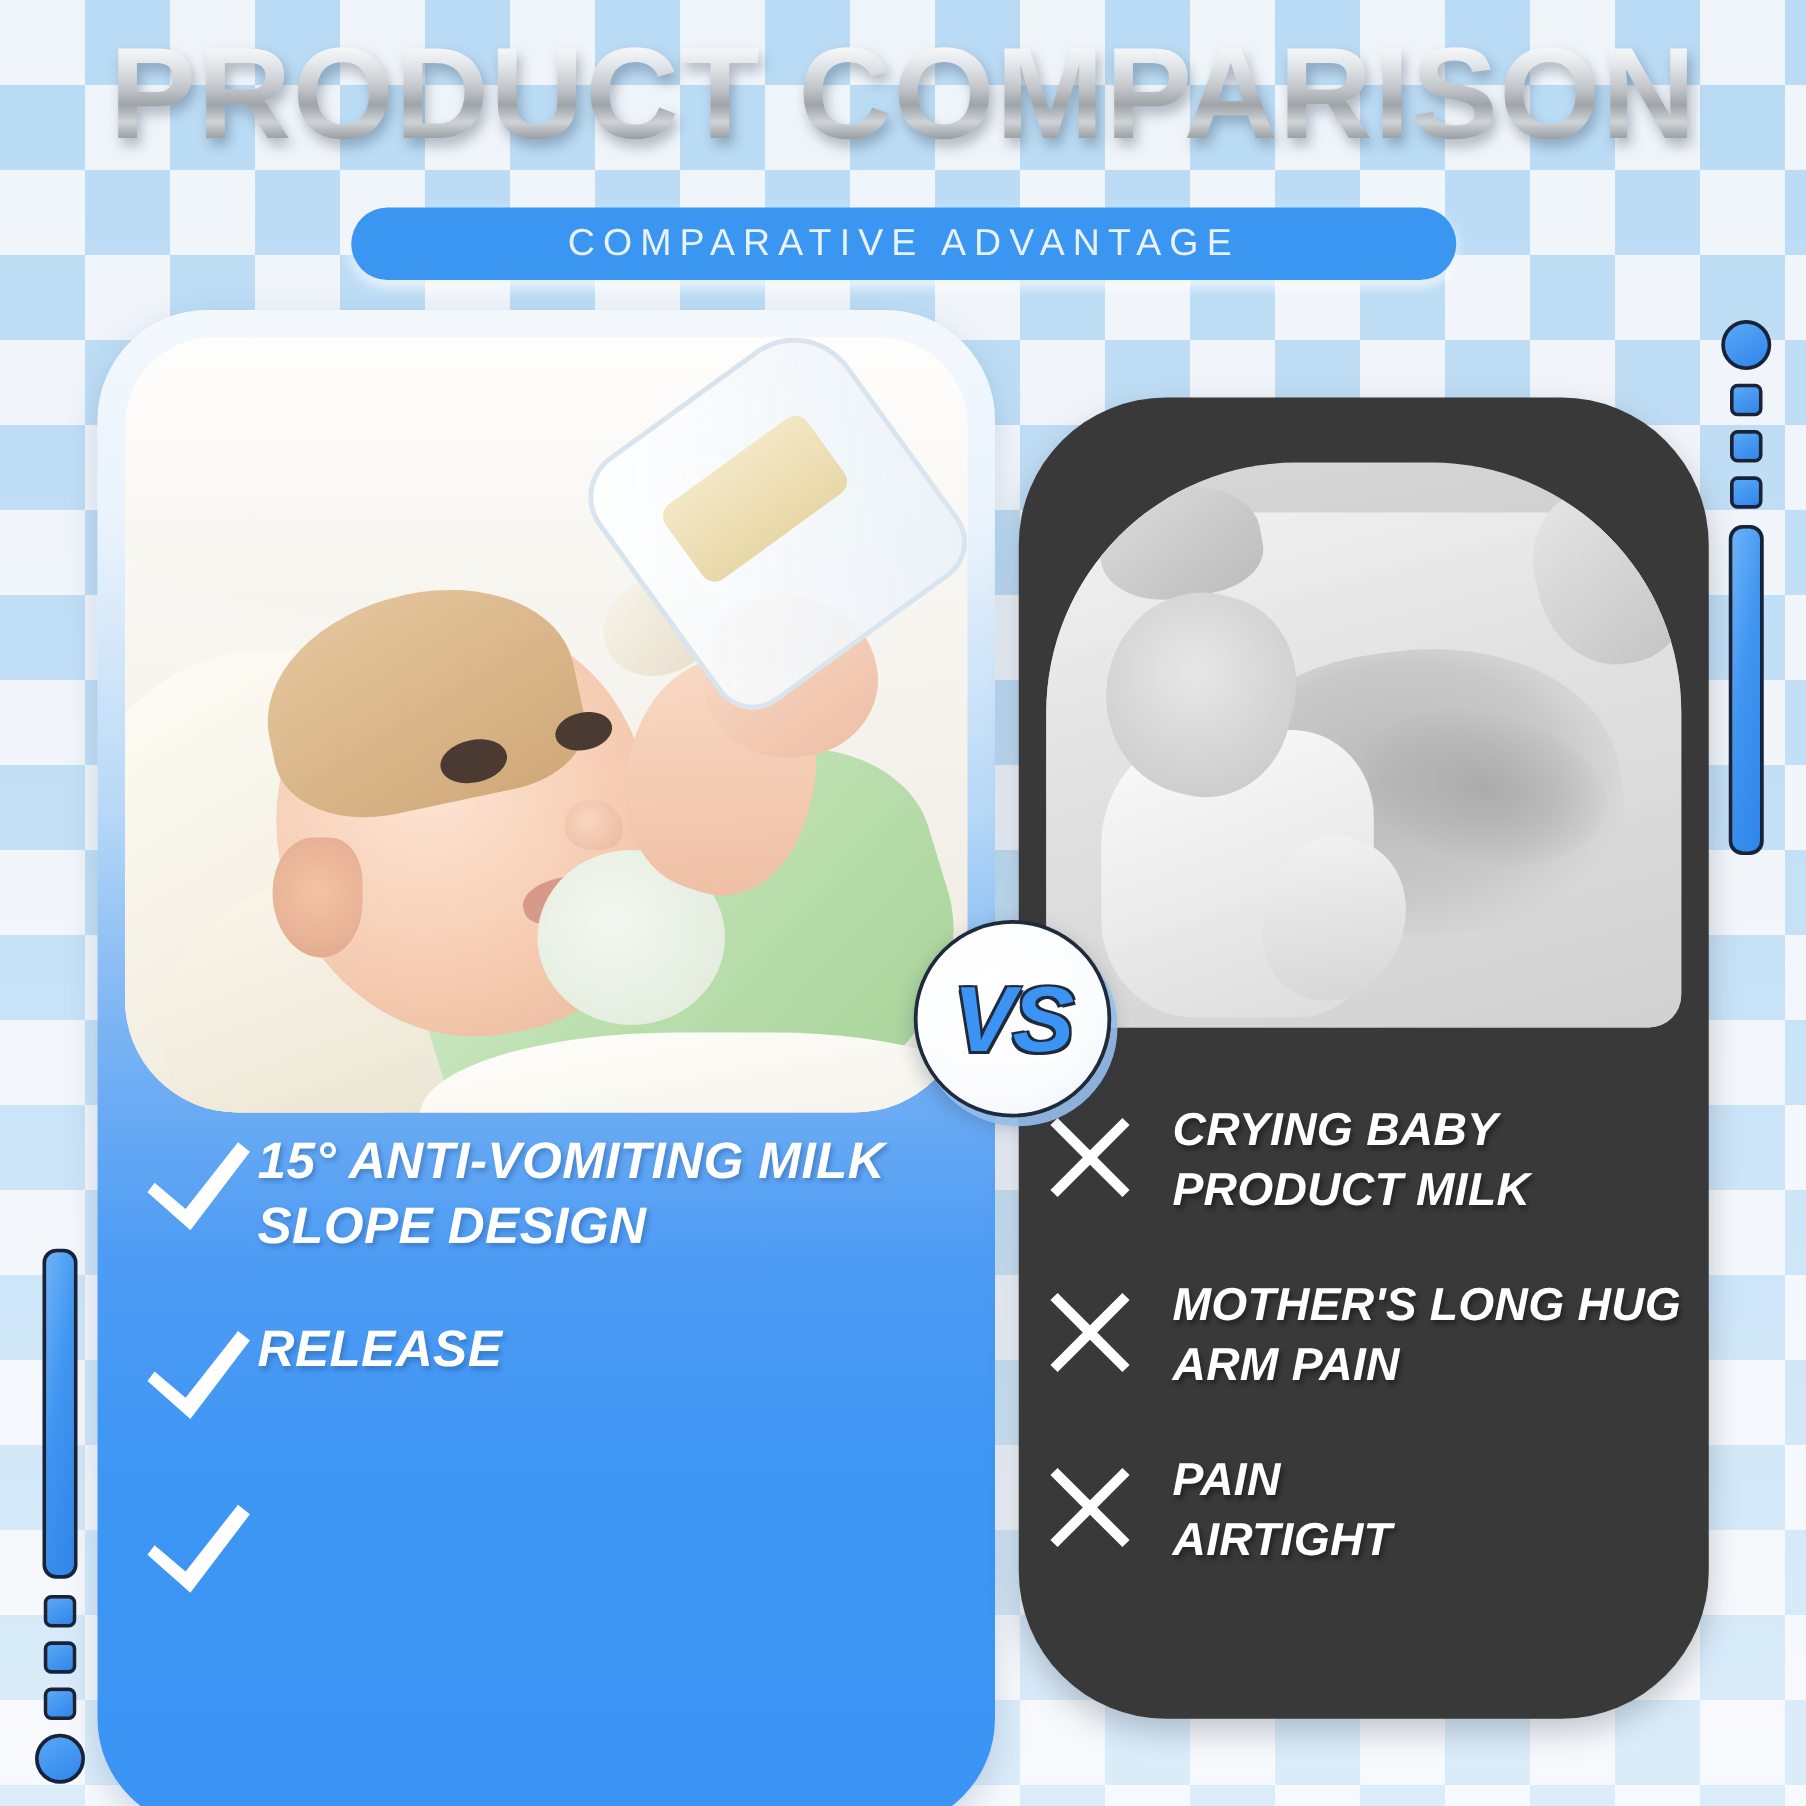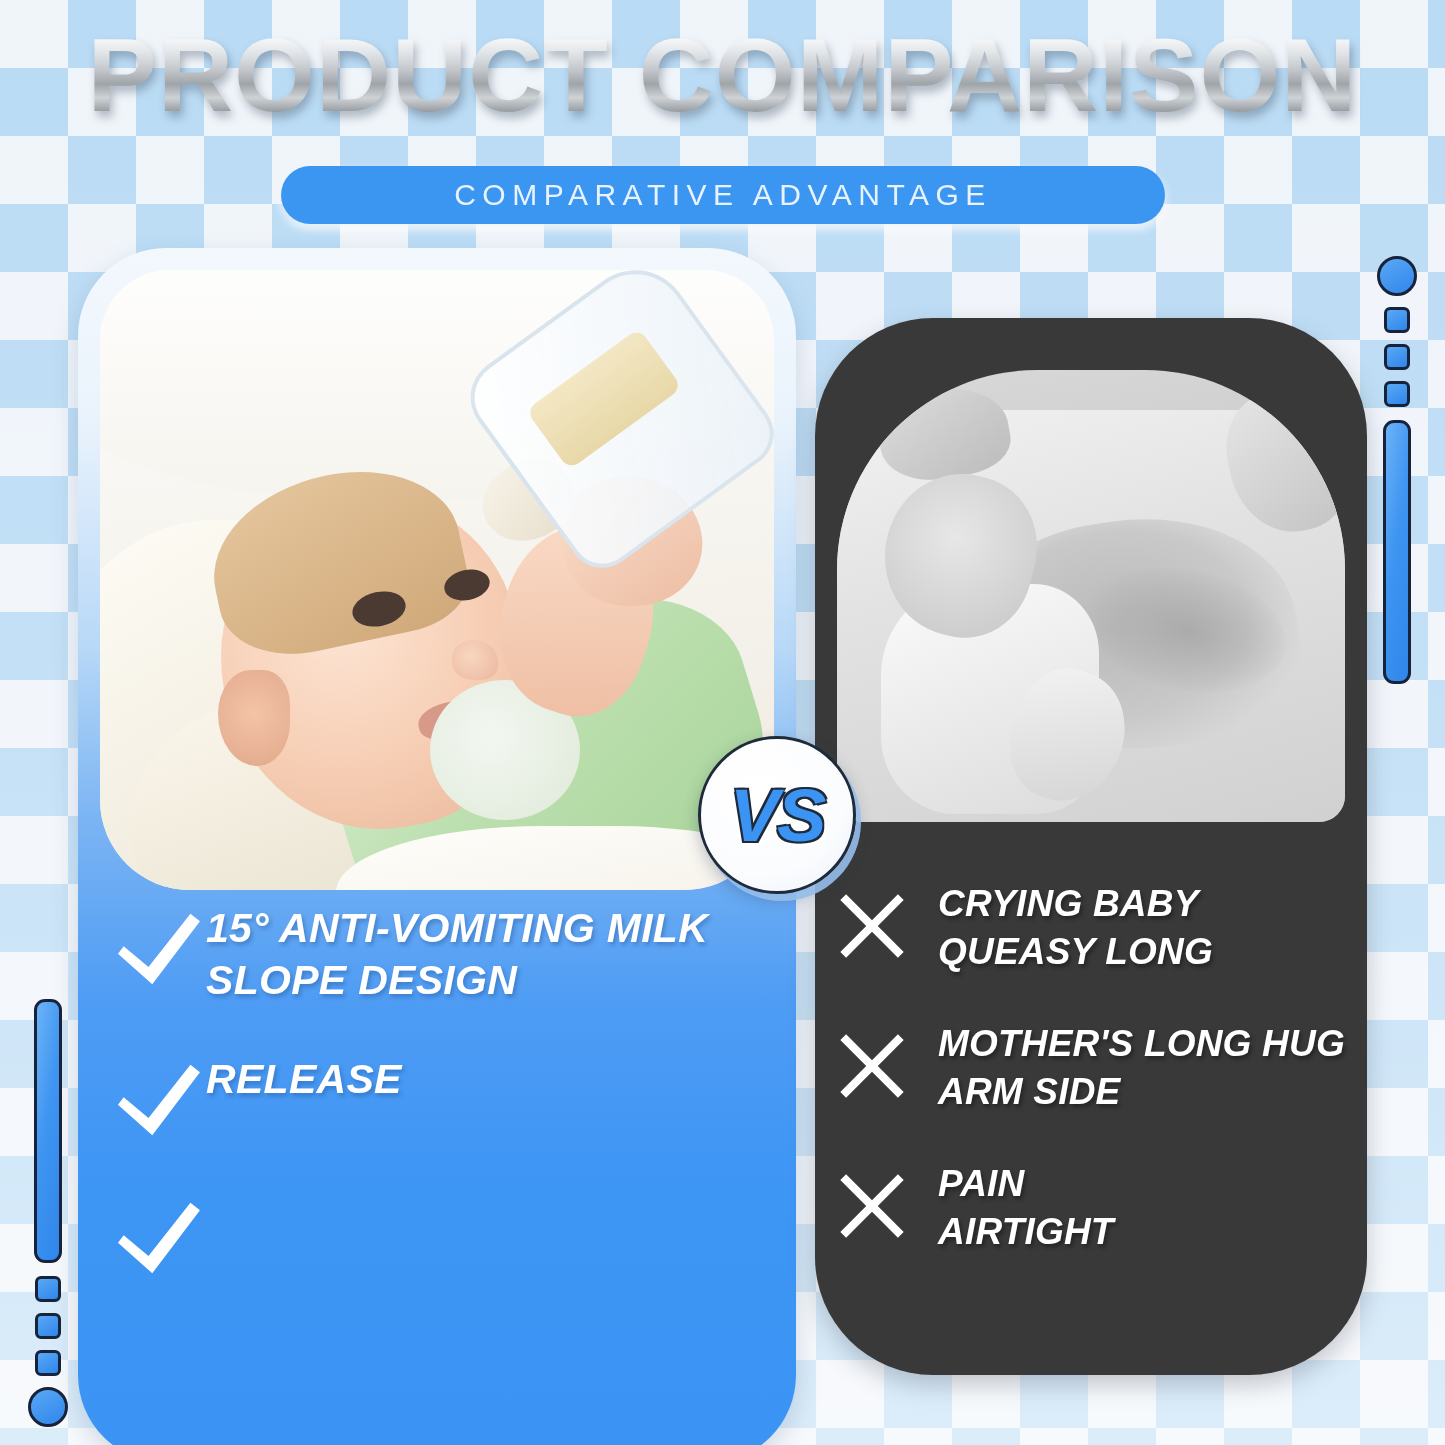--- a/index.html
+++ b/index.html
@@ -199,21 +199,21 @@
   #cp-hand { left: 392px; top: 20px; width: 120px; height: 142px;
     background: linear-gradient(150deg,#e6e6e6,#c3c3c3); border-radius: 42% 48% 44% 50%;
     transform: rotate(-12deg); }
   #cp-toy { left: 42px; top: 20px; width: 130px; height: 88px;
     background: linear-gradient(150deg,#dcdcdc,#bcbcbc); border-radius: 40% 50% 35% 45%;
     transform: rotate(-10deg); }
 
   
   #vs-badge {
     position: absolute;
-    left: 698px;
+    left: 731px;
     top: 736px;
     width: 152px;
     height: 152px;
     border-radius: 50%;
     background: radial-gradient(circle at 38% 32%, #ffffff 0%, #fbfcfe 62%, #e9f1fa 100%);
     border: 3px solid #1f2b3a;
     box-shadow: 5px 7px 0 rgba(150,190,235,0.9), 0 6px 16px rgba(40,60,90,0.3);
     display: flex;
     align-items: center;
     justify-content: center;
@@ -384,33 +384,33 @@
   <div id="con-list">
 
     <div class="con-row">
       <span class="x-icon">
         <svg viewBox="0 0 100 100" width="72" height="72">
           <path d="M14 6 L50 42 L86 6 L94 14 L58 50 L94 86 L86 94 L50 58 L14 94 L6 86 L42 50 L6 14 Z" fill="#ffffff"></path>
         </svg>
       </span>
       <span class="con-label">
         <span>CRYING BABY</span><br>
-        <span>QUEASY LONG</span>
+        <span>PRODUCT MILK</span>
       </span>
     </div>
 
     <div class="con-row">
       <span class="x-icon">
         <svg viewBox="0 0 100 100" width="72" height="72">
           <path d="M14 6 L50 42 L86 6 L94 14 L58 50 L94 86 L86 94 L50 58 L14 94 L6 86 L42 50 L6 14 Z" fill="#ffffff"></path>
         </svg>
       </span>
       <span class="con-label">
         <span>MOTHER'S LONG HUG</span><br>
-        <span>ARM SIDE</span>
+        <span>ARM PAIN</span>
       </span>
     </div>
 
     <div class="con-row">
       <span class="x-icon">
         <svg viewBox="0 0 100 100" width="72" height="72">
           <path d="M14 6 L50 42 L86 6 L94 14 L58 50 L94 86 L86 94 L50 58 L14 94 L6 86 L42 50 L6 14 Z" fill="#ffffff"></path>
         </svg>
       </span>
       <span class="con-label">

